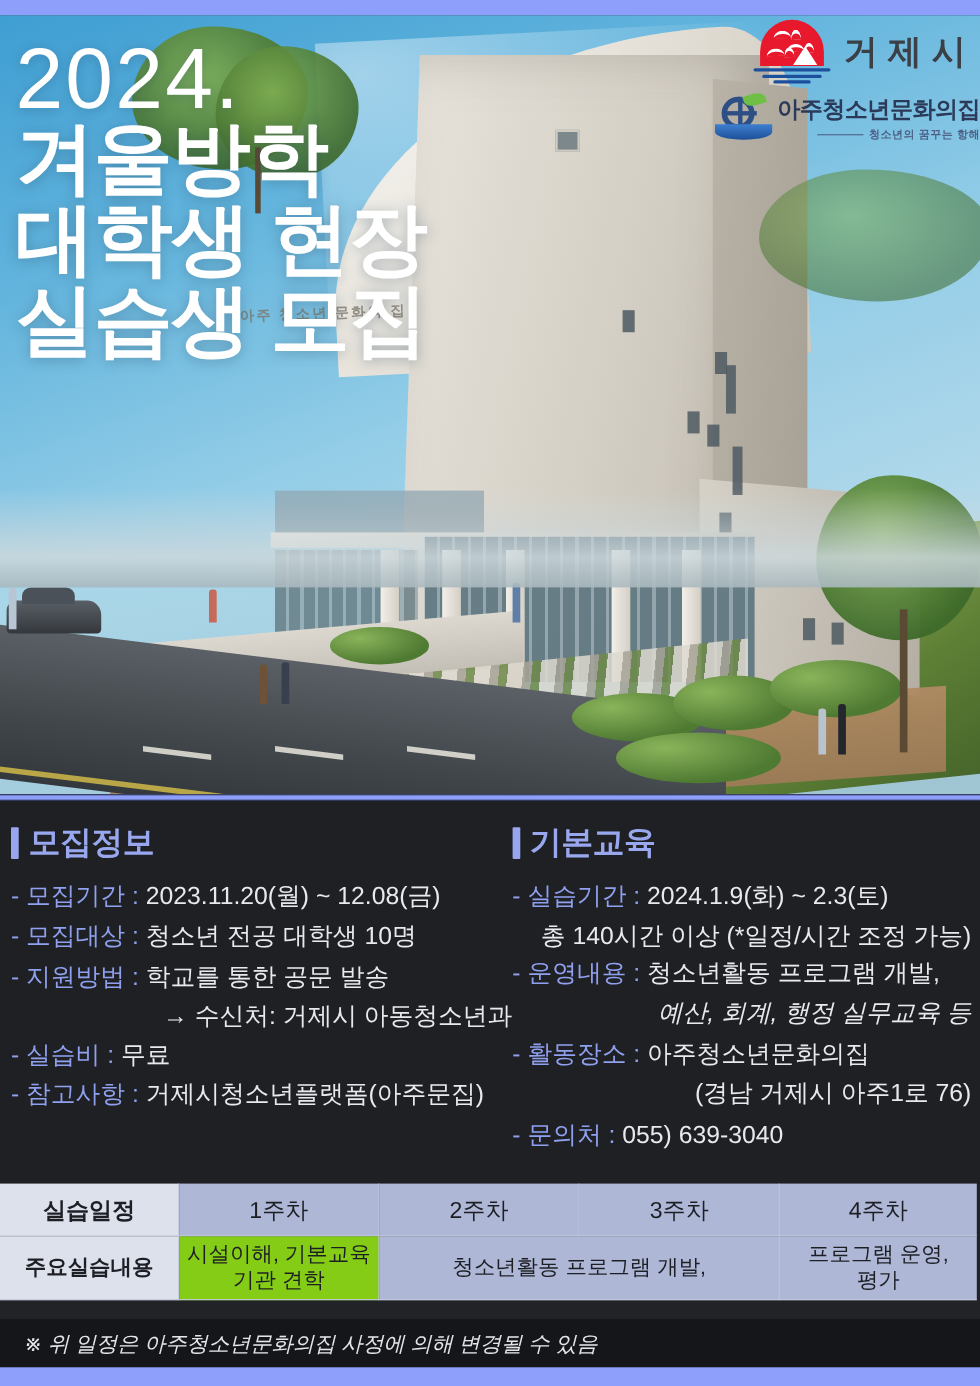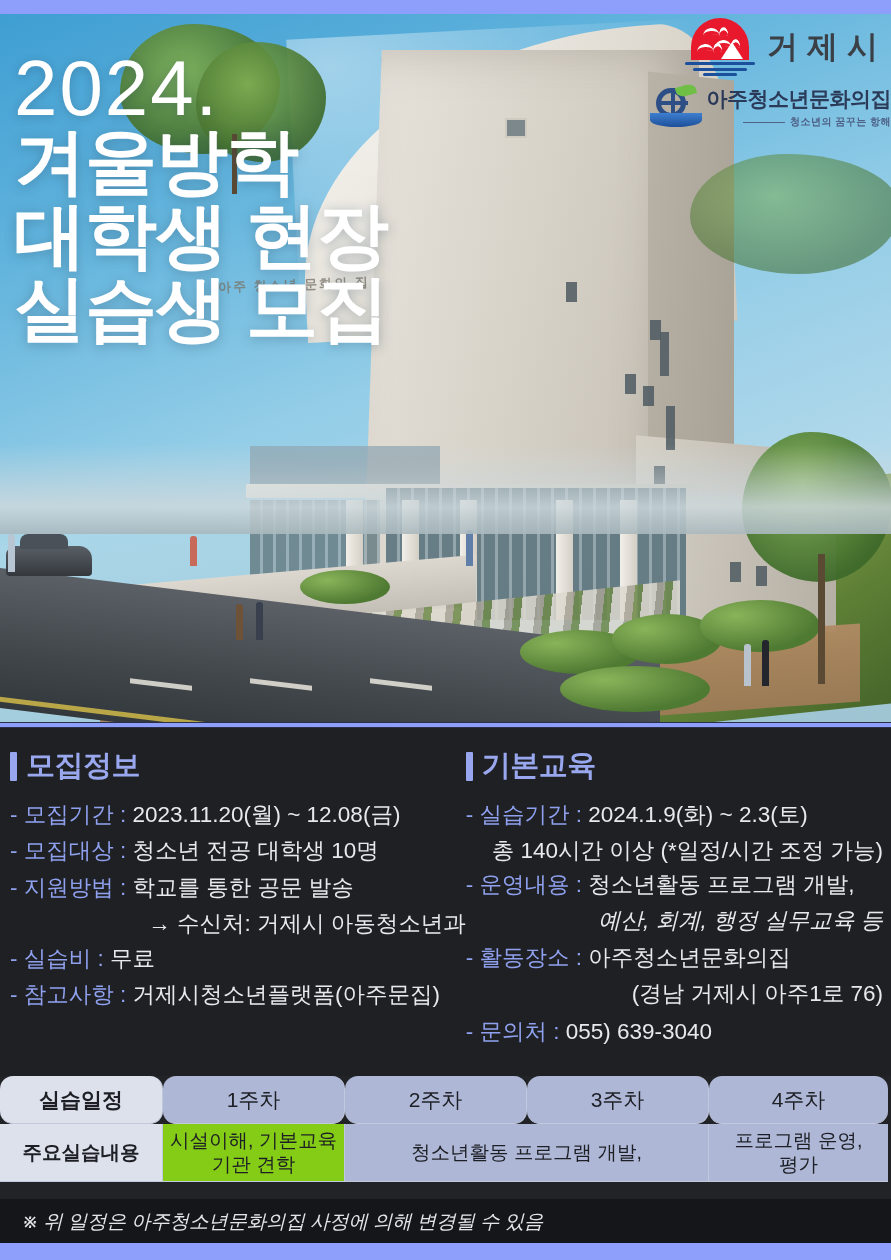--- a/index.html
+++ b/index.html
@@ -198,21 +198,21 @@
   }
 
   
   .divider {
     position:absolute; left:0; top:722px; width:891px; height:6px;
     background:#8e9ffb;
     border-top:1px solid #2a2f4a; border-bottom:1px solid #2a2f4a;
   }
 
   
-  .headline { position:absolute; left:14px; top:51px; z-index:6; }
+  .headline { position:absolute; left:14px; top:34px; z-index:6; }
   .h-year {
     font-size:78px; font-weight:300; color:#ffffff; line-height:.95;
     letter-spacing:2px;
     text-shadow:0 2px 10px rgba(40,70,95,.30);
   }
   .h-line {
     font-size:72px; font-weight:800; color:#ffffff;
     line-height:1.02; letter-spacing:-1px;
     text-shadow:0 2px 12px rgba(40,70,95,.34);
   }
@@ -308,21 +308,21 @@
   .table {
     position:absolute; left:0; top:1076px; width:891px;
   }
   .trow { display:flex; }
   .cell {
     display:flex; align-items:center; justify-content:center;
     text-align:center; color:#1d1f25;
     border-right:1px solid #c3c9dd;
     border-bottom:1px solid #c3c9dd;
   }
-  .cell.head-row { height:48px; font-size:21px;border-radius:13px; }
+  .cell.head-row { height:48px; font-size:21px; }
   .cell.body-row { height:58px; font-size:19.5px; line-height:1.22; }
   .c-label { width:163px; background:#dde1ec; font-weight:800; font-size:20px; }
   .c-wk    { width:182px; background:#aeb7d6; }
   .c-wk4   { width:179px; background:#aeb7d6; border-right:none; }
   .c-b1    { width:182px; background:#84cc16; }
   .c-b23   { width:364px; background:#aeb7d6; }
   .c-b4    { width:179px; background:#aeb7d6; border-right:none; }
 
   .note {
     position:absolute; left:0; top:1199px; width:891px; height:44px;

